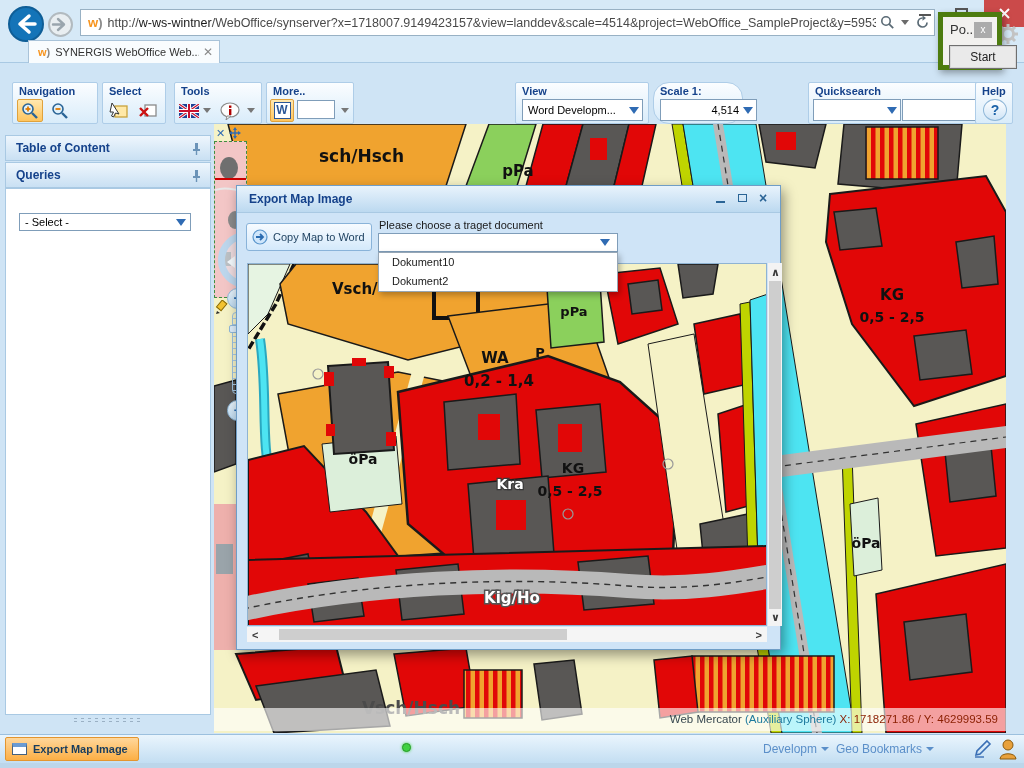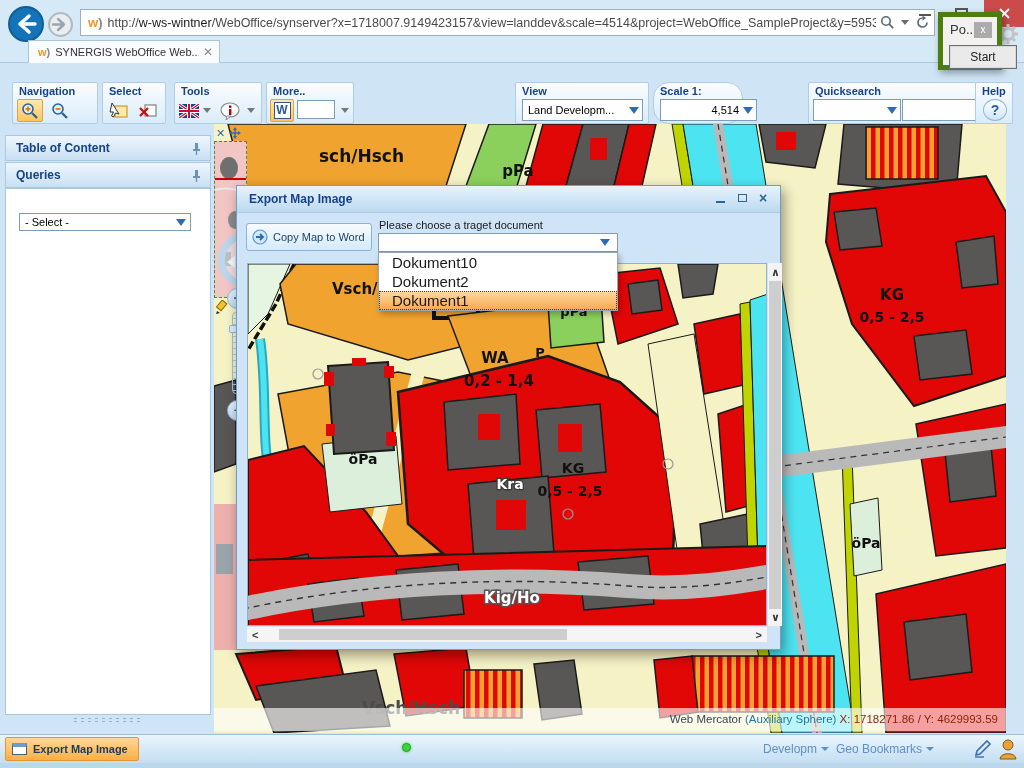--- a/index.html
+++ b/index.html
@@ -66,21 +66,21 @@
   
   .dialog { left:236px; top:185px; width:545px; height:465px; background:#cfe4f7; border:1px solid #6f9dc6; box-shadow:3px 5px 12px rgba(0,0,0,.4); z-index:10; }
   .dlg-title { position:absolute; left:0; top:0; width:100%; height:27px; background:linear-gradient(#e8f3fc,#bcd9f0); border-bottom:1px solid #a9c9e3; }
   .dlg-title-text { position:absolute; left:12px; top:6px; font-weight:bold; font-size:12px; color:#15428b; }
   .dlg-btn { position:absolute; top:6px; width:16px; height:15px; color:#2a6496; font-weight:bold; text-align:center; line-height:13px; cursor:pointer; font-size:12px; }
   .copy-btn { position:absolute; left:9px; top:37px; width:126px; height:28px; background:linear-gradient(#f7fbff,#d4e9fb); border:1px solid #89b3d9; border-radius:3px; display:flex; align-items:center; gap:5px; padding-left:5px; font-size:11px; color:#1c3f5e; cursor:pointer; }
   .target-label { position:absolute; left:142px; top:33px; font-size:11px; color:#1a1a1a; }
   .combo { position:absolute; left:141px; top:47px; width:240px; height:19px; background:#fff; border:1px solid #7f9db9; cursor:pointer; }
   .combo .blue-caret { position:absolute; right:4px; top:5px; }
   .ddlist { position:absolute; left:141px; top:66px; width:240px; background:#fff; border:1px solid #96a6b5; box-shadow:2px 3px 6px rgba(0,0,0,.28); z-index:30; }
-  .dditem { height:19px; line-height:19px; padding-left:13px; font-size:15px; color:#1a1a1a; cursor:pointer; }
+  .dditem { height:19px; line-height:19px; padding-left:13px; font-size:11px; color:#1a1a1a; cursor:pointer; }
   .dditem.selected { background:linear-gradient(#fed9a1,#f9a94f); outline:1px dotted #4a3a1a; outline-offset:-1px; }
   .inner-map { position:absolute; left:10px; top:77px; width:520px; height:363px; border:1px solid #8fb3d2; background:#f5f2c6; overflow:hidden; }
   .vscroll { position:absolute; left:531px; top:77px; width:14px; height:363px; background:#f3f3f3; }
   .vthumb { position:absolute; left:1px; top:18px; width:12px; height:328px; background:#cecece; }
   .hscroll { position:absolute; left:10px; top:441px; width:520px; height:15px; background:#f5f5f5; }
   .hthumb { position:absolute; left:32px; top:2px; width:288px; height:11px; background:#cecece; }
   .scroll-arrow { position:absolute; color:#3a3a3a; font-size:11px; font-weight:bold; cursor:pointer; line-height:14px; }
 
   
   .taskbar { left:0; top:734px; width:1024px; height:29px; background:linear-gradient(#eaf5fd,#c3def2); border-top:1px solid #9cc0de; }
@@ -226,21 +226,21 @@
     <span class="tool selected" style="left:3px;width:24px;">
       <span style="display:inline-block;width:17px;height:17px;background:#fff;border:1px solid #2b5797;color:#2b5797;font-weight:bold;font-size:12px;text-align:center;line-height:15px;">W</span>
     </span>
     <span class="dd-box" style="left:30px;top:17px;width:38px;height:19px;"></span>
     <span class="abs small-caret" style="left:74px;top:25px;"></span>
   </div>
 
   <div class="group" style="left:515px;width:134px;">
     <span class="group-label">View</span>
     <span class="dd-box" style="left:6px;top:16px;width:121px;height:22px;padding-left:5px;">
-      <span>Land Developm...</span>
+      <span>Word Developm...</span>
       <span class="blue-caret"></span>
     </span>
   </div>
 
   <div class="group" style="left:653px;width:90px;border-radius:16px;">
     <span class="group-label">Scale 1:</span>
     <span class="dd-box" style="left:6px;top:16px;width:97px;height:22px;padding-left:5px;">
       <span style="margin-left:auto;">4,514</span>
       <span class="blue-caret" style="margin-left:4px;"></span>
     </span>
@@ -488,21 +488,20 @@
     </div>
     <div class="hscroll">
       <span class="scroll-arrow" style="left:5px;top:1px;">&lt;</span>
       <span class="hthumb"></span>
       <span class="scroll-arrow" style="right:5px;top:1px;">&gt;</span>
     </div>
 
     <div class="ddlist">
       <div class="dditem">Dokument10</div>
       <div class="dditem">Dokument2</div>
-      <div class="dditem selected">Dokument1</div>
     </div>
   </div>
 
   <div class="abs taskbar">
     <div class="task-item">
       <span class="win-ico"></span>
       <span>Export Map Image</span>
     </div>
     <div class="tb-link" style="left:763px;">
       <span>Developm</span>

